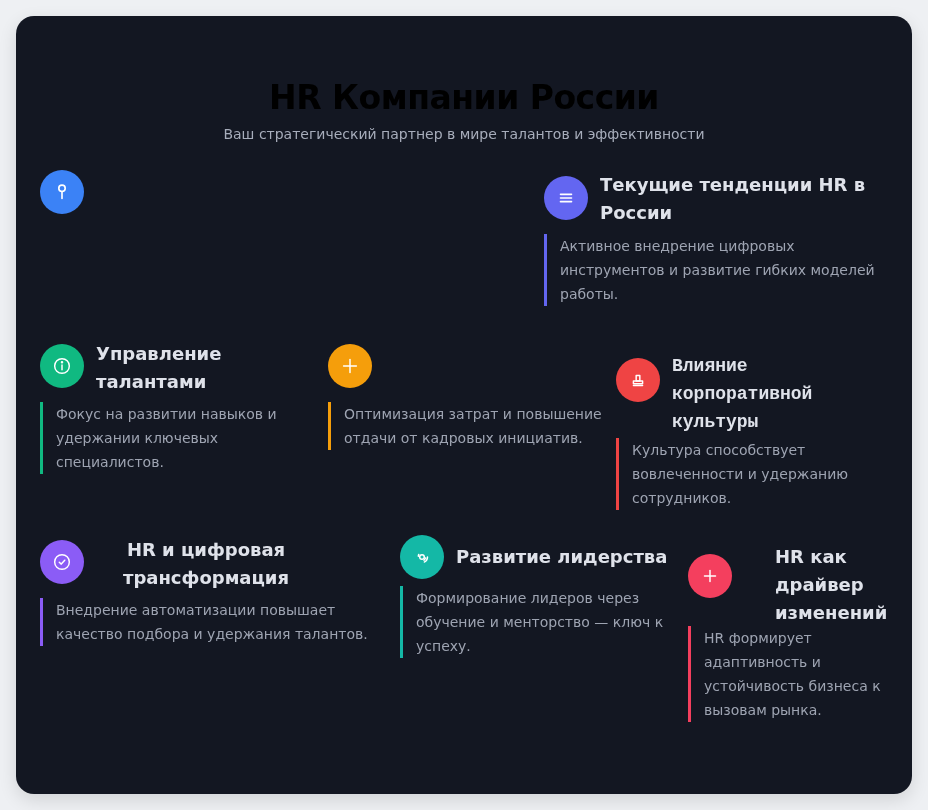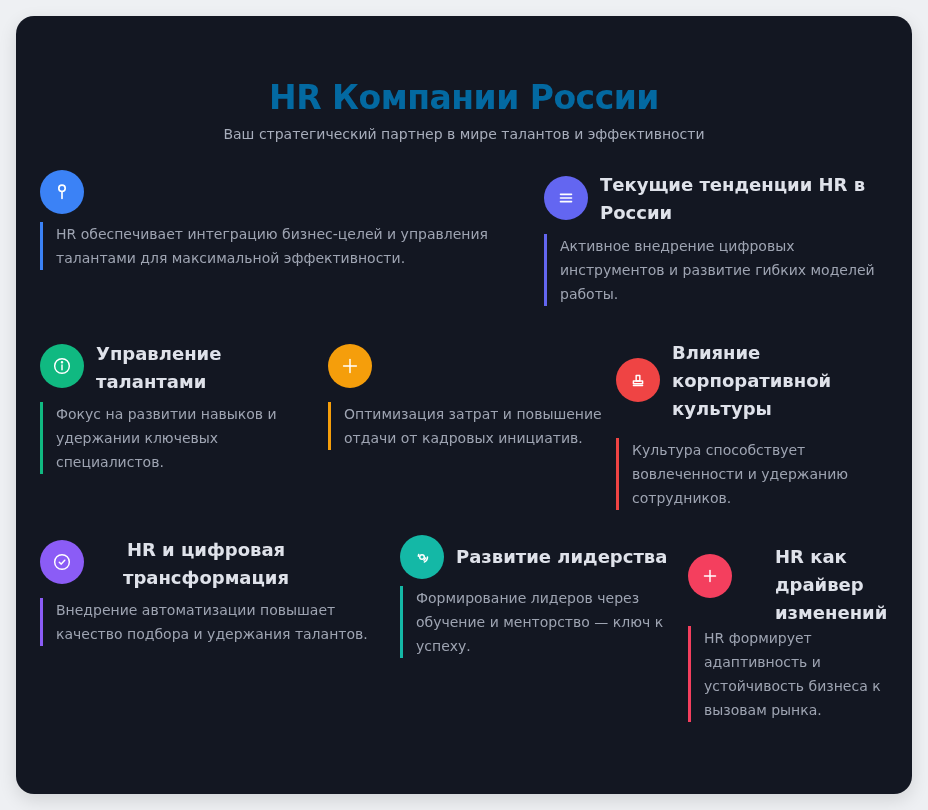--- a/index.html
+++ b/index.html
@@ -8,21 +8,21 @@
     font-family:"Liberation Sans", "DejaVu Sans", sans-serif;
   }
   .card {
     position:absolute; left:16px; top:16px; width:896px; height:778px;
     background:#131722; border-radius:18px;
     box-shadow:0 6px 18px rgba(0,0,0,0.12);
   }
   .title {
     position:absolute; left:0; width:928px; top:78px; text-align:center;
     font-family:"DejaVu Sans", sans-serif; font-weight:bold; font-size:33px;
-    color:#0369a1; letter-spacing:-0.5px;
+    color:#000000; letter-spacing:-0.5px;
   }
   .subtitle {
     position:absolute; left:0; width:928px; top:126px; text-align:center;
     font-family:"DejaVu Sans", sans-serif; font-size:14px; color:#a7adbb;
   }
   .item { position:absolute; }
   .icon {
     position:absolute; left:0; width:44px; height:44px; border-radius:50%;
     display:flex; align-items:center; justify-content:center;
   }
@@ -46,21 +46,20 @@
 <div class="title">HR Компании России</div>
 <div class="subtitle">Ваш стратегический партнер в мире талантов и эффективности</div>
 
 <div class="item" style="left:40px; top:170px; width:470px; height:100px;">
   <div class="icon" style="top:0; background:#3b82f6;">
     <svg viewBox="0 0 24 24" fill="none" stroke="#ffffff" stroke-width="1.8" stroke-linecap="round">
         <circle cx="12" cy="8" r="3.5"></circle>
         <line x1="12" y1="11.5" x2="12" y2="19"></line>
       </svg>
   </div>
-  <div class="desc" style="top:52px; width:440px; border-color:#3b82f6;">HR обеспечивает интеграцию бизнес-целей и управления талантами для максимальной эффективности.</div>
 </div>
 
 <div class="item" style="left:544px; top:170px; width:340px; height:140px;">
   <div class="icon" style="top:6px; background:#6366f1;">
     <svg viewBox="0 0 24 24" fill="none" stroke="#ffffff" stroke-width="1.8" stroke-linecap="round">
         <line x1="6" y1="8" x2="18" y2="8"></line>
         <line x1="6" y1="12" x2="18" y2="12"></line>
         <line x1="6" y1="16" x2="18" y2="16"></line>
       </svg>
   </div>
@@ -91,21 +90,21 @@
 </div>
 
 <div class="item" style="left:616px; top:339px; width:270px; height:170px;">
   <div class="icon" style="top:19px; background:#ef4444;">
     <svg viewBox="0 0 24 24" fill="none" stroke="#ffffff" stroke-width="1.6" stroke-linecap="round" stroke-linejoin="round">
         <path d="M10 7h4v6h-4z"></path>
         <path d="M7 13h10v3H7z"></path>
         <line x1="7" y1="18" x2="17" y2="18"></line>
       </svg>
   </div>
-  <div class="heading" style="top:0; width:180px;">Влияние корпоративной культуры</div>
+  <div class="heading" style="top:13px; width:180px;font-family:Liberation Mono, monospace;">Влияние корпоративной культуры</div>
   <div class="desc" style="top:91px; width:240px; border-color:#ef4444;margin-top:8px;">Культура способствует вовлеченности и удержанию сотрудников.</div>
 </div>
 
 <div class="item" style="left:40px; top:535px; width:340px; height:120px;">
   <div class="icon" style="top:5px; background:#8b5cf6;">
     <svg viewBox="0 0 24 24" fill="none" stroke="#ffffff" stroke-width="1.6" stroke-linecap="round" stroke-linejoin="round">
         <circle cx="12" cy="12" r="8"></circle>
         <polyline points="9,12.3 11.2,14.3 15,10"></polyline>
       </svg>
   </div>

